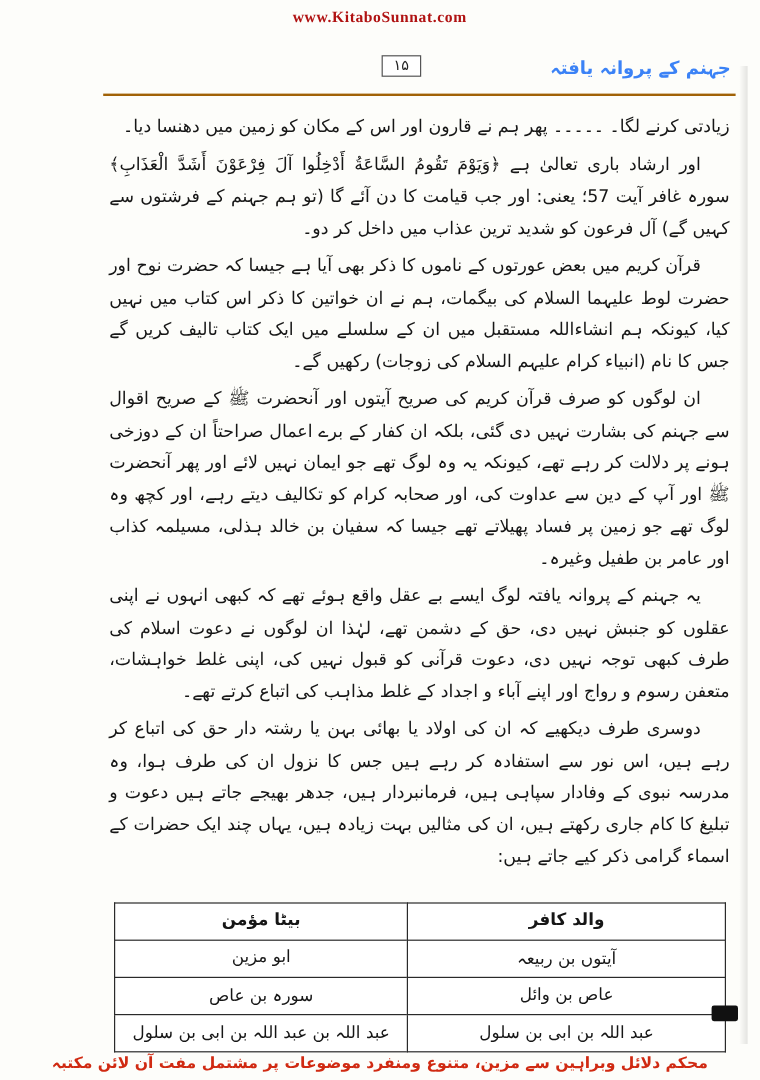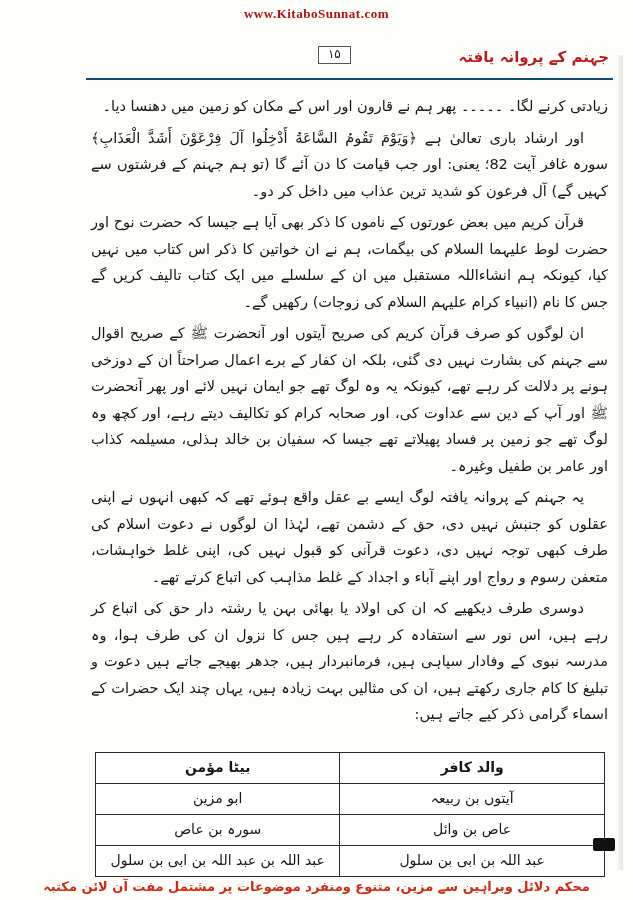--- a/index.html
+++ b/index.html
@@ -32,30 +32,30 @@
     color: #b01212;
     letter-spacing: 0.5px;
   }
   
   .page-header {
     position: absolute;
     top: 46px;
     left: 86px;
     right: 20px;
     height: 32px;
-    border-bottom: 2px solid #0c4a6e;
+    border-bottom: 2px solid #a16207;
   }
   .book-title {
     position: absolute;
     right: 4px;
     top: 2px;
     direction: rtl;
     font-size: 15px;
     font-weight: bold;
-    color: #b91c1c;
+    color: #3b82f6;
   }
   .page-num {
     position: absolute;
     left: 44%;
     top: 0px;
     border: 1px solid #555;
     padding: 0 9px 2px 9px;
     font-size: 12px;
     color: #222;
     background: #fff;
@@ -140,21 +140,21 @@
 
   <div class="site-link">www.KitaboSunnat.com</div>
 
   <div class="page-header">
     <span class="page-num">۱۵</span>
     <span class="book-title">جہنم کے پروانہ یافتہ</span>
   </div>
 
   <div class="body-text" dir="rtl">
     <p>زیادتی کرنے لگا۔ ۔۔۔۔۔ پھر ہم نے قارون اور اس کے مکان کو زمین میں دھنسا دیا۔</p>
-    <p class="indent">اور ارشاد باری تعالیٰ ہے ﴿وَيَوْمَ تَقُومُ السَّاعَةُ أَدْخِلُوا آلَ فِرْعَوْنَ أَشَدَّ الْعَذَابِ﴾ سورہ غافر آیت 82؛ یعنی: اور جب قیامت کا دن آئے گا (تو ہم جہنم کے فرشتوں سے کہیں گے) آل فرعون کو شدید ترین عذاب میں داخل کر دو۔</p>
+    <p class="indent">اور ارشاد باری تعالیٰ ہے ﴿وَيَوْمَ تَقُومُ السَّاعَةُ أَدْخِلُوا آلَ فِرْعَوْنَ أَشَدَّ الْعَذَابِ﴾ سورہ غافر آیت 57؛ یعنی: اور جب قیامت کا دن آئے گا (تو ہم جہنم کے فرشتوں سے کہیں گے) آل فرعون کو شدید ترین عذاب میں داخل کر دو۔</p>
     <p class="indent">قرآن کریم میں بعض عورتوں کے ناموں کا ذکر بھی آیا ہے جیسا کہ حضرت نوح اور حضرت لوط علیہما السلام کی بیگمات، ہم نے ان خواتین کا ذکر اس کتاب میں نہیں کیا، کیونکہ ہم انشاءاللہ مستقبل میں ان کے سلسلے میں ایک کتاب تالیف کریں گے جس کا نام (انبیاء کرام علیہم السلام کی زوجات) رکھیں گے۔</p>
     <p class="indent">ان لوگوں کو صرف قرآن کریم کی صریح آیتوں اور آنحضرت ﷺ کے صریح اقوال سے جہنم کی بشارت نہیں دی گئی، بلکہ ان کفار کے برے اعمال صراحتاً ان کے دوزخی ہونے پر دلالت کر رہے تھے، کیونکہ یہ وہ لوگ تھے جو ایمان نہیں لائے اور پھر آنحضرت ﷺ اور آپ کے دین سے عداوت کی، اور صحابہ کرام کو تکالیف دیتے رہے، اور کچھ وہ لوگ تھے جو زمین پر فساد پھیلاتے تھے جیسا کہ سفیان بن خالد ہذلی، مسیلمہ کذاب اور عامر بن طفیل وغیرہ۔</p>
     <p class="indent">یہ جہنم کے پروانہ یافتہ لوگ ایسے بے عقل واقع ہوئے تھے کہ کبھی انہوں نے اپنی عقلوں کو جنبش نہیں دی، حق کے دشمن تھے، لہٰذا ان لوگوں نے دعوت اسلام کی طرف کبھی توجہ نہیں دی، دعوت قرآنی کو قبول نہیں کی، اپنی غلط خواہشات، متعفن رسوم و رواج اور اپنے آباء و اجداد کے غلط مذاہب کی اتباع کرتے تھے۔</p>
     <p class="indent">دوسری طرف دیکھیے کہ ان کی اولاد یا بھائی بہن یا رشتہ دار حق کی اتباع کر رہے ہیں، اس نور سے استفادہ کر رہے ہیں جس کا نزول ان کی طرف ہوا، وہ مدرسہ نبوی کے وفادار سپاہی ہیں، فرمانبردار ہیں، جدھر بھیجے جاتے ہیں دعوت و تبلیغ کا کام جاری رکھتے ہیں، ان کی مثالیں بہت زیادہ ہیں، یہاں چند ایک حضرات کے اسماء گرامی ذکر کیے جاتے ہیں:</p>
   </div>
 
   <table class="names-table" dir="rtl">
     <thead>
       <tr>
         <th class="col-father">والد کافر</th>

